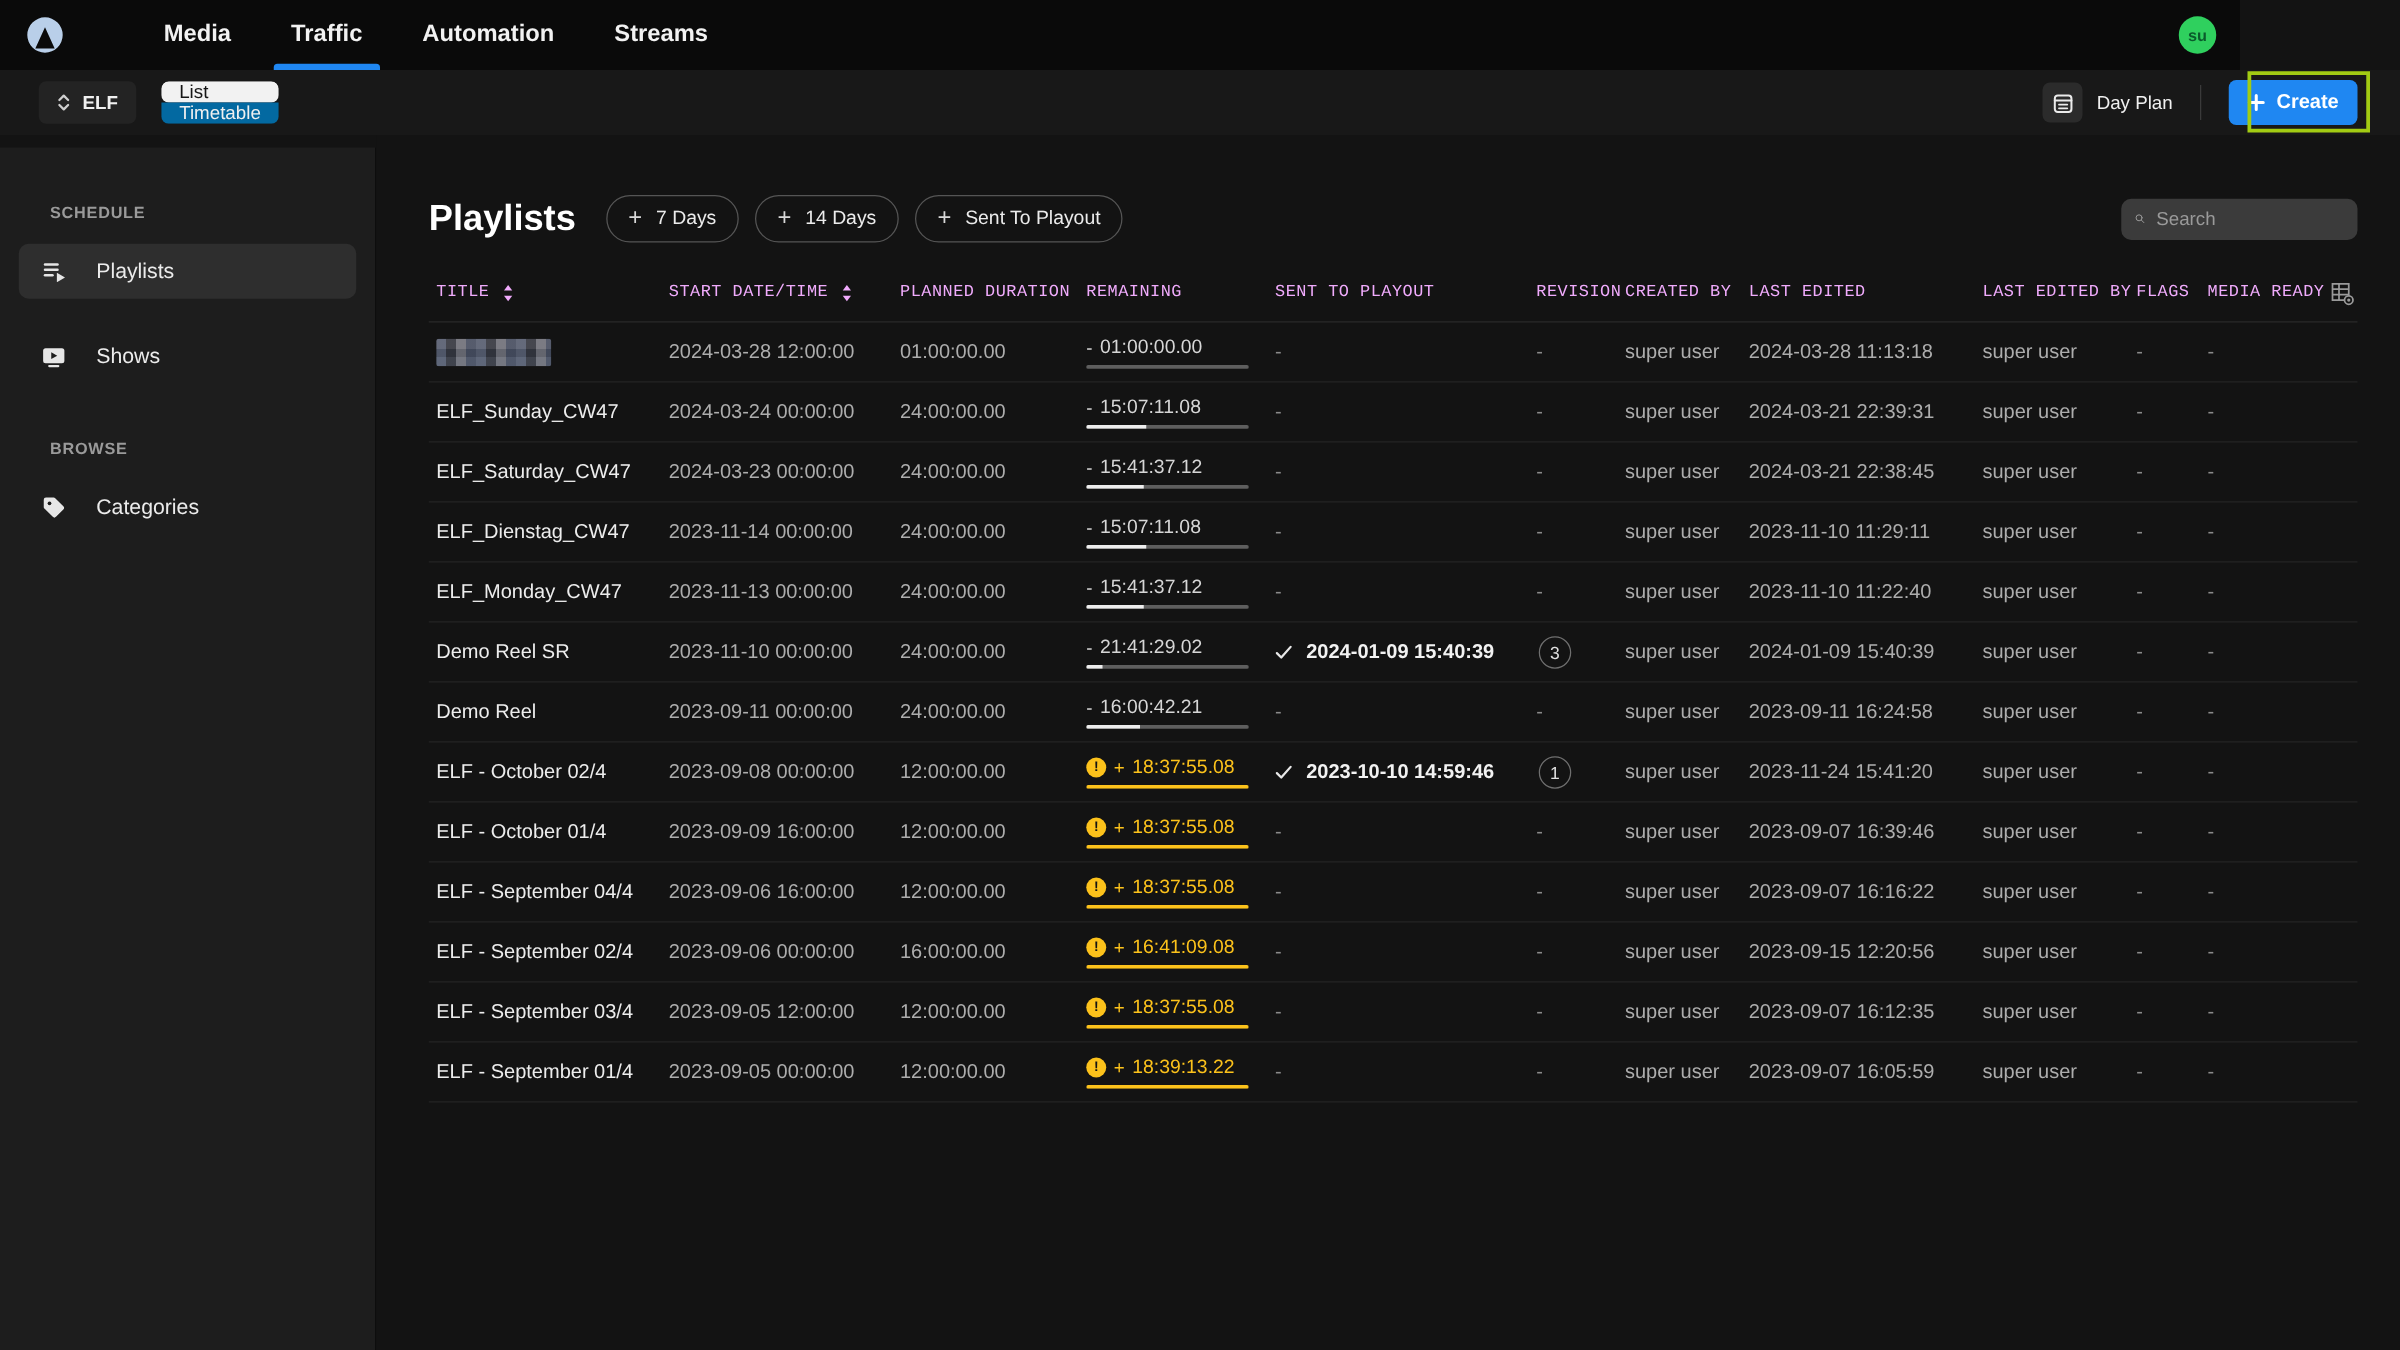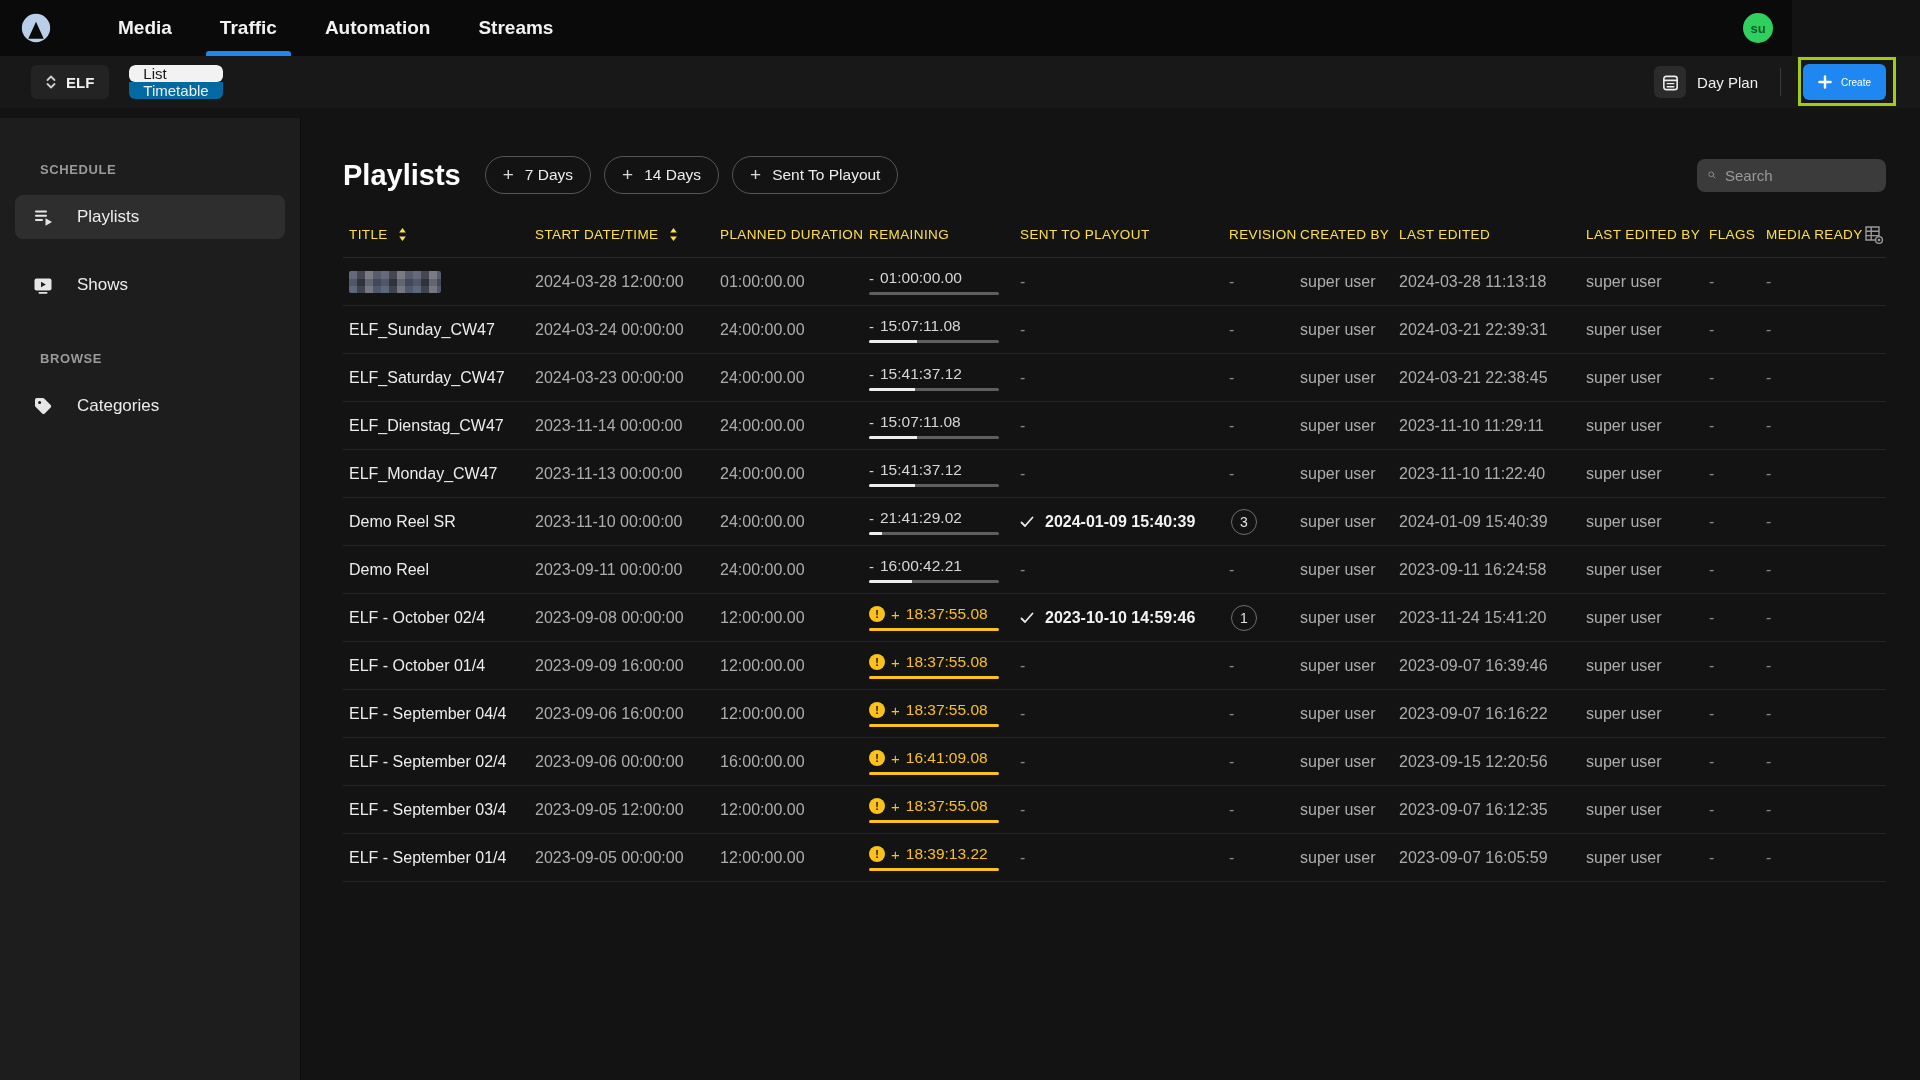--- a/index.html
+++ b/index.html
@@ -1,21 +1,21 @@
 <!DOCTYPE html>
 <html style="--accent: #1f87f2; --yellow: #fcc21b; --green: #2fd05e; --hl: #a2cb13;"><head>
 <meta charset="utf-8">
 <style>
   * { margin:0; padding:0; box-sizing:border-box; }
   html,body { width:1920px; height:1080px; overflow:hidden; background:#131313;
     font-family:"Liberation Sans", sans-serif; }
 
   
   .topnav { position:absolute; left:0; top:0; width:1792px; height:56px; background:#0a0a0a;
-    display:flex; align-items:center; z-index:5; }
+    display:flex; align-items:center; z-index:5;gap:13px; }
   .logo { margin-left:18px; width:36px; height:36px; display:flex; align-items:center; justify-content:center; }
   .nav-items { display:flex; margin-left:40px; height:56px; }
   .nav-item { position:relative; height:56px; display:flex; align-items:center; padding:0 24px;
     color:#f2f2f2; font-size:19px; font-weight:700; cursor:pointer; }
   .nav-item.active::after { content:""; position:absolute; left:10px; right:10px; bottom:0;
     height:5px; background:var(--accent); border-radius:3px 3px 0 0; }
   .avatar { position:absolute; right:19px; top:13px; width:30px; height:30px; border-radius:50%;
     background:var(--green); color:#0a5c2c; font-size:13px; font-weight:700;
     display:flex; align-items:center; justify-content:center; }
 
@@ -28,21 +28,21 @@
   .segmented { display:flex; margin-left:20px; height:34px; border-radius:6px; overflow:hidden;flex-direction:column; }
   .seg { display:flex; align-items:center; padding:0 14px; font-size:15px; cursor:pointer; }
   .seg.on { background:#f2f2f2; color:#161616; border-radius:6px; }
   .seg.off { background:#0369a1; color:#f0f0f0; }
   .tb-spacer { flex:1; }
   .dayplan-btn { width:32px; height:32px; background:#2b2b2b; border-radius:6px; color:#ececec;
     display:flex; align-items:center; justify-content:center; cursor:pointer; }
   .dayplan-label { margin-left:11px; color:#f0f0f0; font-size:15px; }
   .tb-divider { width:1px; height:28px; background:#3a3a3a; margin:0 22px; }
   .create-btn { height:36px; background:var(--accent); border-radius:6px; display:flex; align-items:center;
-    gap:9px; padding:0 15px; color:#fff; font-size:10px; font-weight:400; cursor:pointer; }
+    gap:9px; padding:0 15px; color:#fff; font-size:16px; font-weight:700; cursor:pointer; }
   .create-highlight { position:absolute; right:24px; top:1px; width:98px; height:49px;
     border:3px solid var(--hl); pointer-events:none; }
 
   
   .sidebar { position:absolute; left:0; top:118px; width:301px; bottom:0; background:#1d1d1d;
     border-right:1px solid #0d0d0d; padding-top:44px; }
   .section-title { margin:0 0 18px 40px; color:#9a9a9a; font-size:13px; letter-spacing:.6px; font-weight:700; }
   .side-item { height:44px; margin:0 15px 24px 15px; border-radius:8px; display:flex; align-items:center;
     padding-left:17px; gap:23px; color:#ececec; font-size:17px; font-weight:500; cursor:pointer; }
   .side-item.active { background:#2e2e2e; }
@@ -62,22 +62,22 @@
     display:flex; align-items:center; padding:0 11px; gap:9px; }
   .searchbox input { background:transparent; border:none; outline:none; color:#e0e0e0;
     font-size:15px; width:150px; font-family:"Liberation Sans", sans-serif; }
   .searchbox input::placeholder { color:#9a9a9a; }
 
   
   .table { margin-top:16px; width:1543px; }
   .thead, .trow { display:grid;
     grid-template-columns:186px 185px 149px 151px 209px 71px 99px 187px 123px 57px 90px 36px;
     align-items:center; }
-  .thead { height:46px; border-bottom:1px solid #2a2a2a; color:#fde047; font-size:13.5px;
-    letter-spacing:.4px; font-weight:400; }
+  .thead { height:46px; border-bottom:1px solid #2a2a2a; color:#f0abfc; font-size:13.5px;
+    letter-spacing:.4px; font-weight:400;font-family:Liberation Mono, monospace; }
   .th { display:flex; align-items:center; gap:9px; padding-left:6px; white-space:nowrap; }
   .th.sortable { cursor:pointer; }
   .th-icon { justify-content:flex-end; padding-right:2px; cursor:pointer; color:#9a9a9a; }
   .trow { height:48px; border-bottom:1px solid #242424; font-size:16px; cursor:pointer; }
   .cell { padding-left:6px; white-space:nowrap; }
   .c-title { color:#ededed; font-weight:500; }
   .c-muted { color:#adadad; }
   .c-dash { color:#8a8a8a; }
   .censored { width:92px; height:22px; border-radius:2px;
     background:

